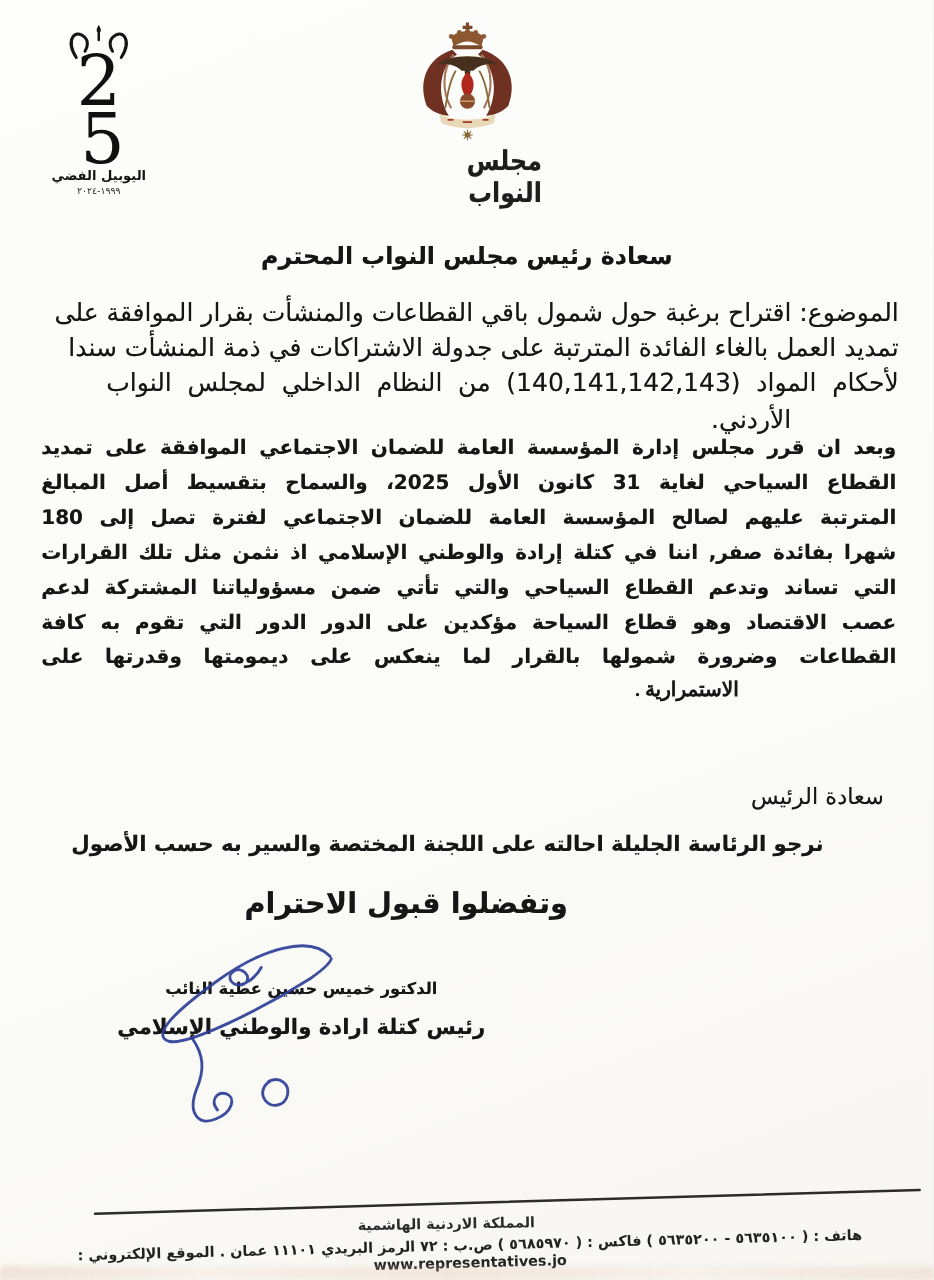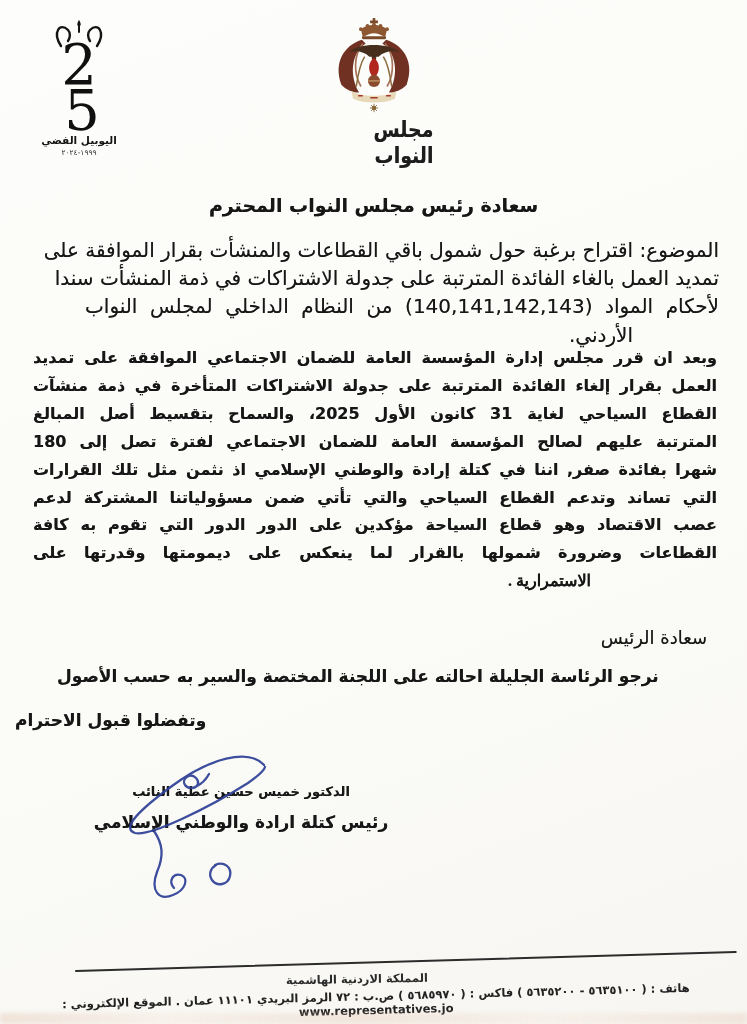--- a/index.html
+++ b/index.html
@@ -35,22 +35,22 @@
   .bodytext .tline:last-child{ text-align-last:right; padding-right:126px;font-family:Liberation Serif, serif; }
   .addressee{
     position:absolute; top:627px; right:40px; font-size:18px; font-weight:normal;
     text-shadow:0 0 .5px rgba(0,0,0,.5);
   }
   .request{
     position:absolute; top:666px; right:70px; width:620px; text-align:left;
     font-size:17px; font-weight:bold; text-shadow:0 0 .5px rgba(0,0,0,.5);
   }
   .closing{
-    position:absolute; top:710px; right:112px; width:620px; text-align:left;
-    font-size:17px; font-weight:bold; text-shadow:0 0 .5px rgba(0,0,0,.5);
+    position:absolute; top:710px; right:112px; width:620px; text-align:center;
+    font-size:23px; font-weight:bold; text-shadow:0 0 .5px rgba(0,0,0,.5);
   }
   .sig-block{
     position:absolute; top:784px; left:48px; width:386px; text-align:center;
     font-weight:bold; text-shadow:0 0 .5px rgba(0,0,0,.5);
   }
   .sig-name{ font-size:13px; }
   .sig-title{ font-size:17px; margin-top:13px; }
   .signature-svg{ position:absolute; left:112px; top:744px; pointer-events:none; }
   
   .footer-rule{
@@ -138,21 +138,20 @@
 
   <div class="subject">
       <div class="tline">الموضوع: اقتراح برغبة حول شمول باقي القطاعات والمنشأت بقرار الموافقة على</div>
       <div class="tline">تمديد العمل بالغاء الفائدة المترتبة على جدولة الاشتراكات في ذمة المنشأت سندا</div>
       <div class="tline">لأحكام المواد (140,141,142,143) من النظام الداخلي لمجلس النواب</div>
       <div class="tline">الأردني.</div>
     </div>
 
   <div class="bodytext">
       <div class="tline">وبعد ان قرر مجلس إدارة المؤسسة العامة للضمان الاجتماعي الموافقة على تمديد</div>
-      <div class="tline">العمل بقرار إلغاء الفائدة المترتبة على جدولة الاشتراكات المتأخرة في ذمة منشآت</div>
       <div class="tline">القطاع السياحي لغاية 31 كانون الأول 2025، والسماح بتقسيط أصل المبالغ</div>
       <div class="tline">المترتبة عليهم لصالح المؤسسة العامة للضمان الاجتماعي لفترة تصل إلى 180</div>
       <div class="tline">شهرا بفائدة صفر, اننا في كتلة إرادة والوطني الإسلامي اذ نثمن مثل تلك القرارات</div>
       <div class="tline">التي تساند وتدعم القطاع السياحي والتي تأتي ضمن مسؤولياتنا المشتركة لدعم</div>
       <div class="tline">عصب الاقتصاد وهو قطاع السياحة مؤكدين على الدور الدور التي تقوم به كافة</div>
       <div class="tline">القطاعات وضرورة شمولها بالقرار لما ينعكس على ديمومتها وقدرتها على</div>
       <div class="tline">الاستمرارية .</div>
     </div>
 
   <div class="addressee">سعادة الرئيس</div>

